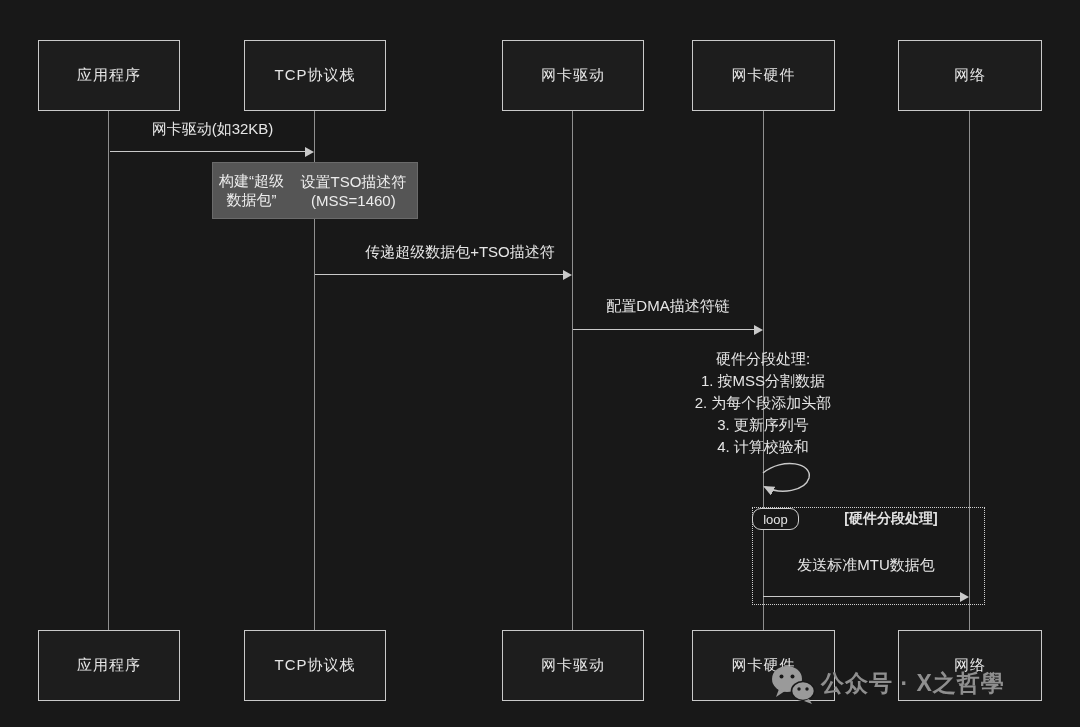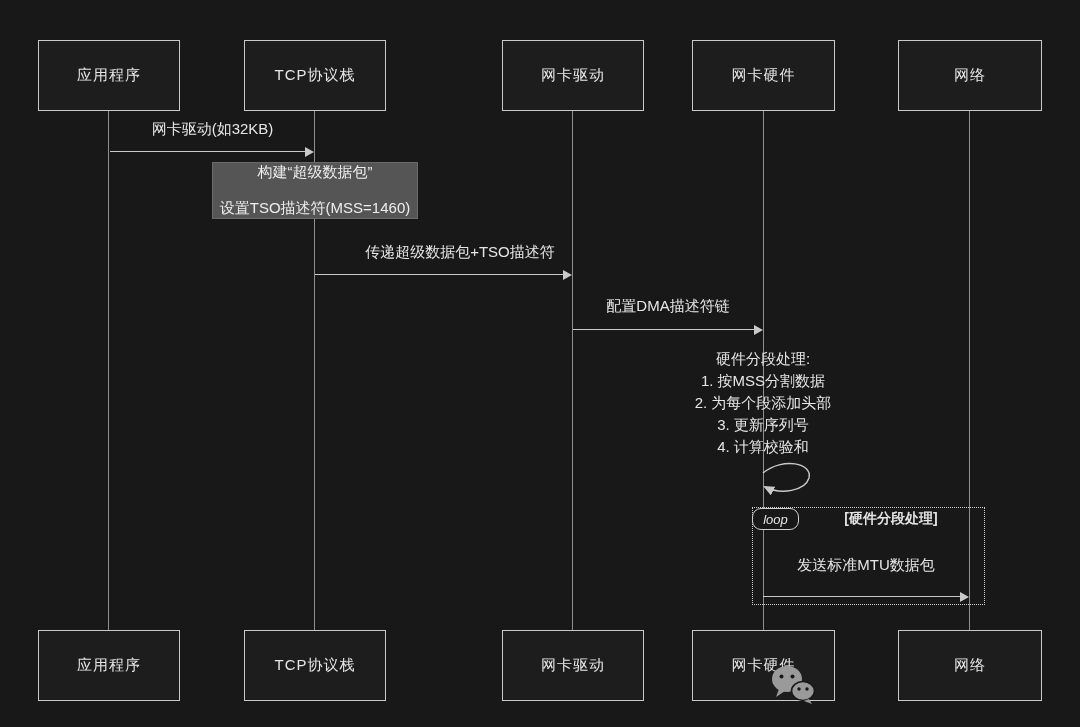--- a/index.html
+++ b/index.html
@@ -50,21 +50,21 @@
     font-weight: 500;
     text-align: center;
     white-space: nowrap;
   }
   .note {
     position: absolute;
     background: #555555;
     border: 1px solid #6a6a6a;
     color: #ededed;
     display: flex;
-    flex-direction: column;
+    flex-direction: row;
     align-items: center;
     justify-content: space-between;
     font-size: 15px;
     text-align: center;
   }
   .hw-text {
     position: absolute;
     color: #e6e6e6;
     font-size: 15px;
     font-weight: 500;
@@ -78,21 +78,20 @@
   .loop-tab {
     position: absolute;
     border: 1px solid #cfcfcf;
     border-radius: 9px;
     background: #181818;
     color: #e3e3e3;
     font-size: 13px;
     display: flex;
     align-items: center;
     justify-content: center;
-    font-style: italic;
   }
   .loop-cond {
     position: absolute;
     color: #e3e3e3;
     font-size: 14px;
     font-weight: 600;
     text-align: center;
     white-space: nowrap;
   }
   .self-loop { position: absolute; }
@@ -175,14 +174,15 @@
   <svg class="watermark-icon" style="left:770px;top:664px" width="46" height="40" viewBox="0 0 46 40">
     <ellipse cx="17" cy="15" rx="15" ry="13" fill="#9a9a9a"></ellipse>
     <path d="M9 25 L6 33 L15 27 Z" fill="#9a9a9a"></path>
     <circle cx="11.5" cy="12.5" r="2" fill="#181818"></circle>
     <circle cx="22.5" cy="12.5" r="2" fill="#181818"></circle>
     <ellipse cx="33" cy="27" rx="11.5" ry="9.5" fill="#9a9a9a" stroke="#181818" stroke-width="1.6"></ellipse>
     <path d="M39 35 L42 40 L34 37 Z" fill="#9a9a9a"></path>
     <circle cx="29" cy="25" r="1.7" fill="#181818"></circle>
     <circle cx="37" cy="25" r="1.7" fill="#181818"></circle>
   </svg>
+  <div class="watermark-text" style="left:821px;top:668px">公众号 · X之哲學</div>
 
 </div>
 
 </body></html>

